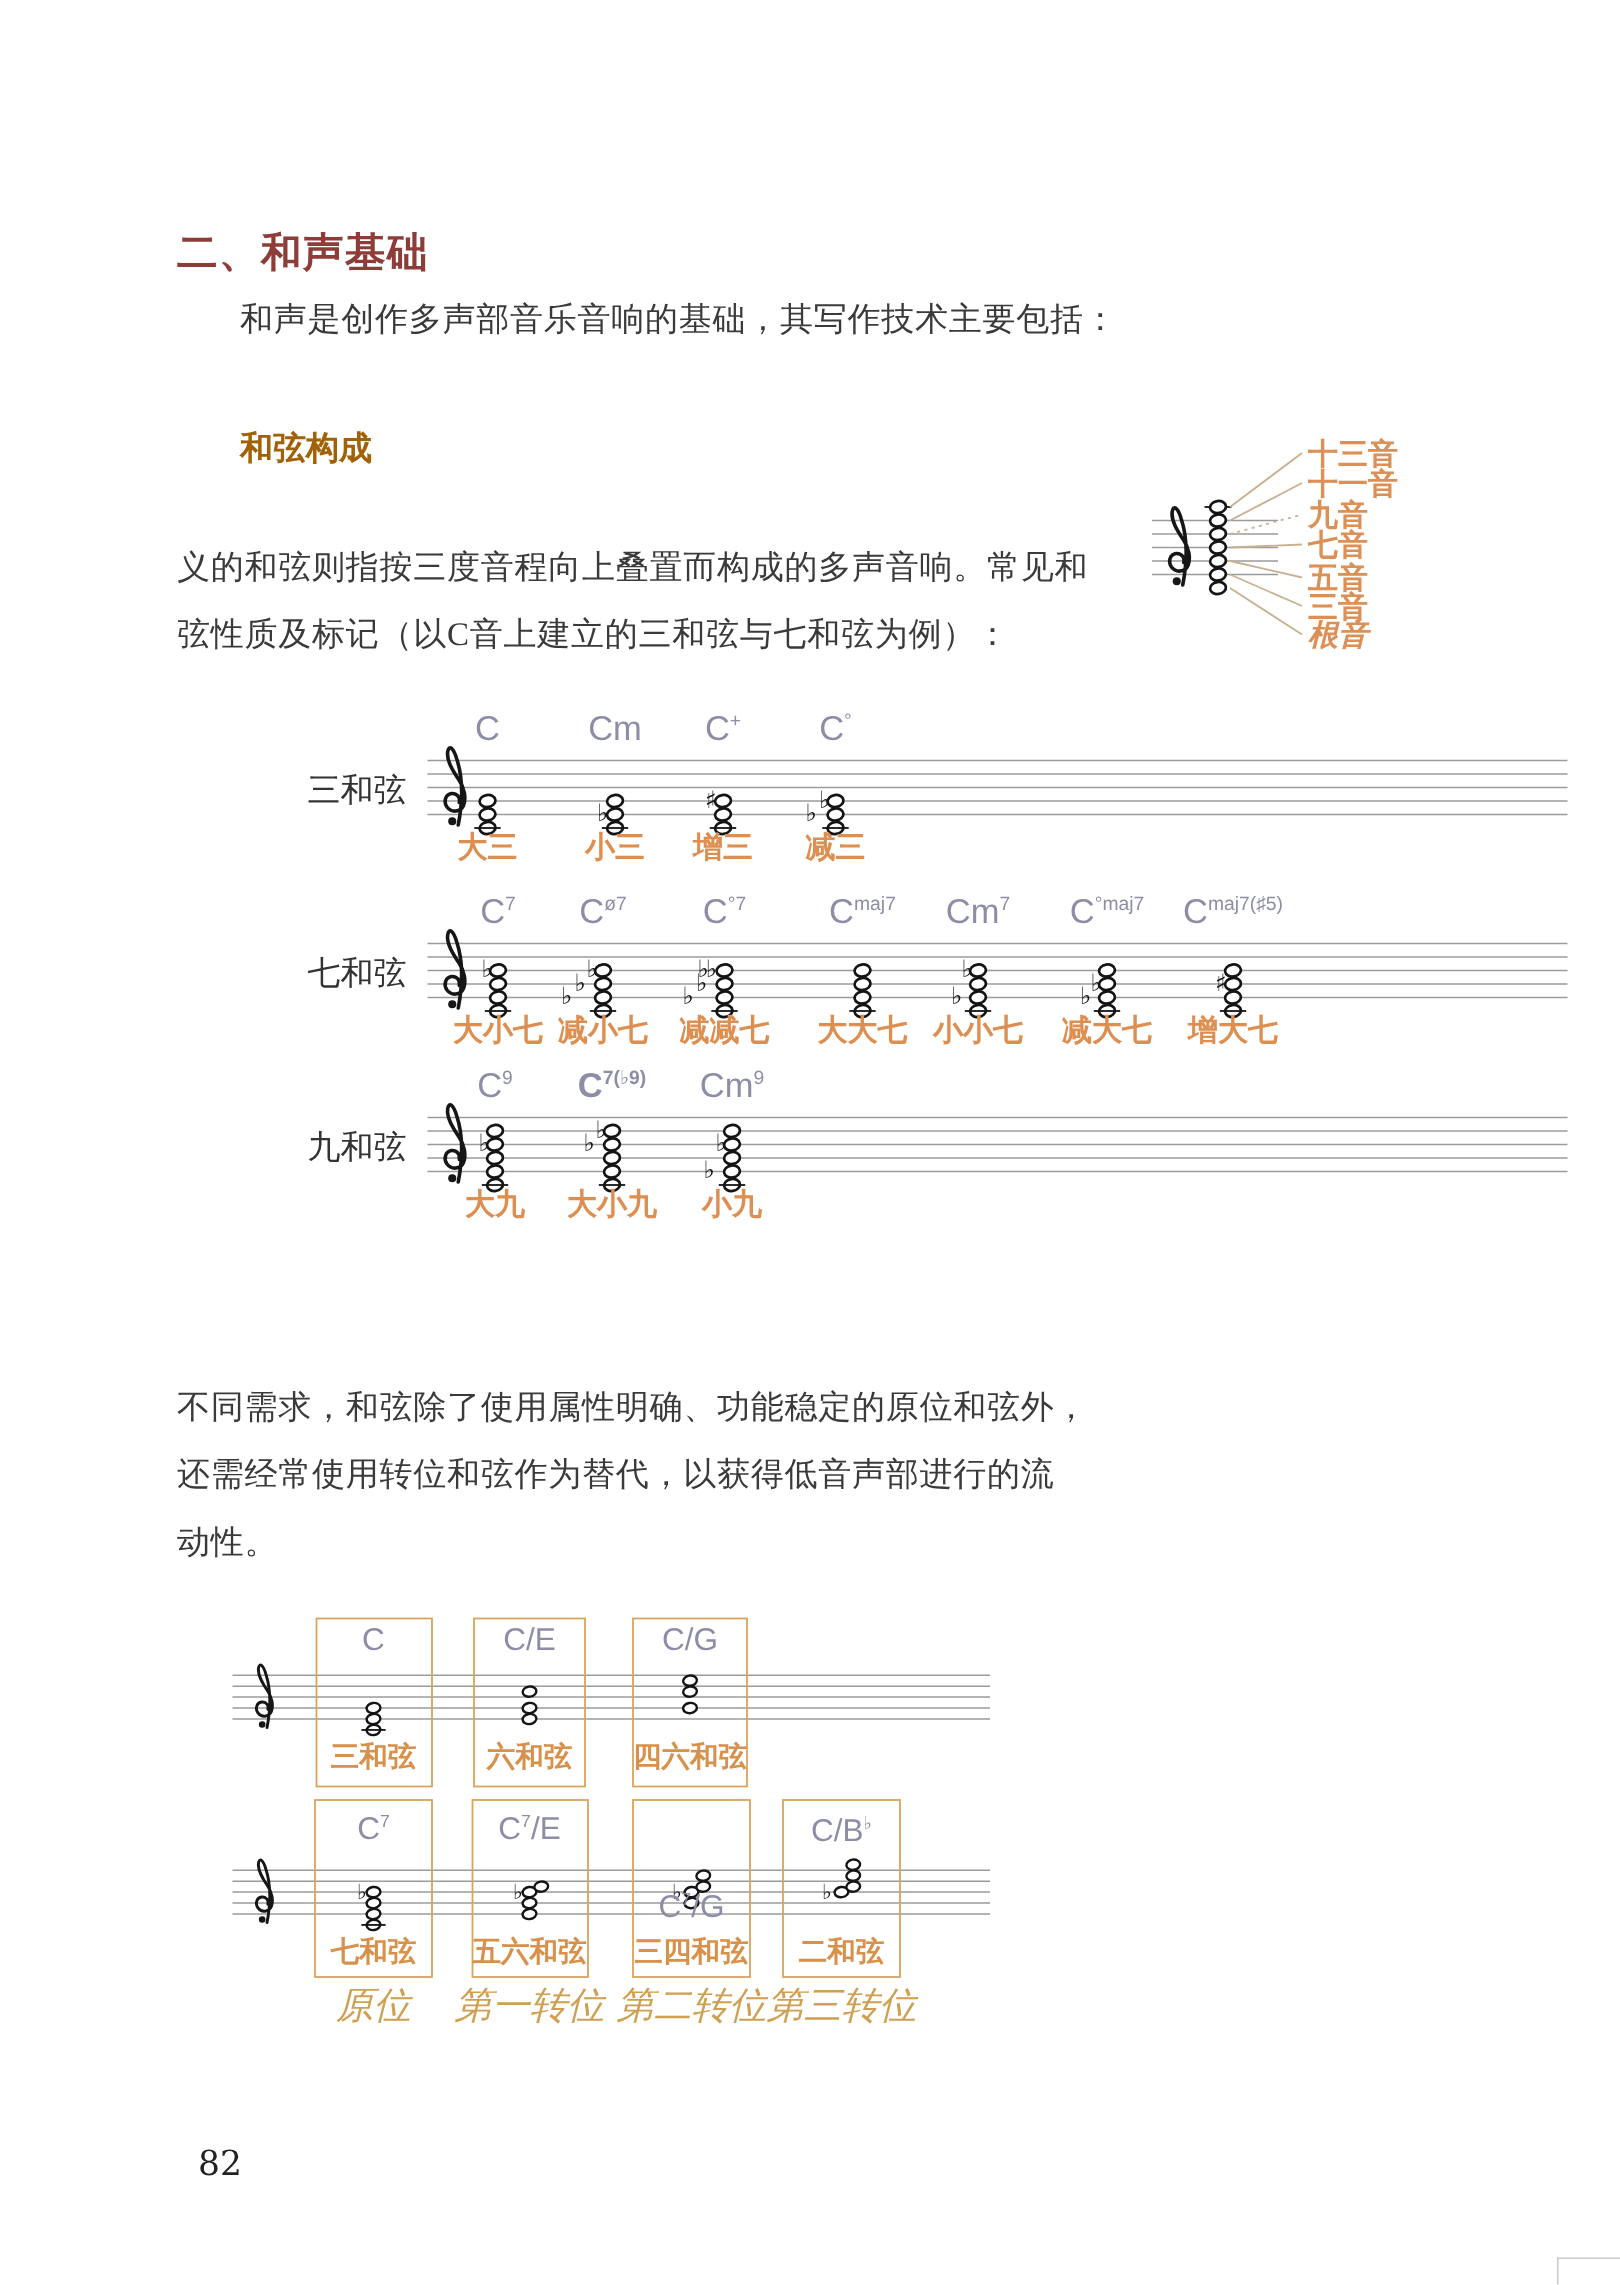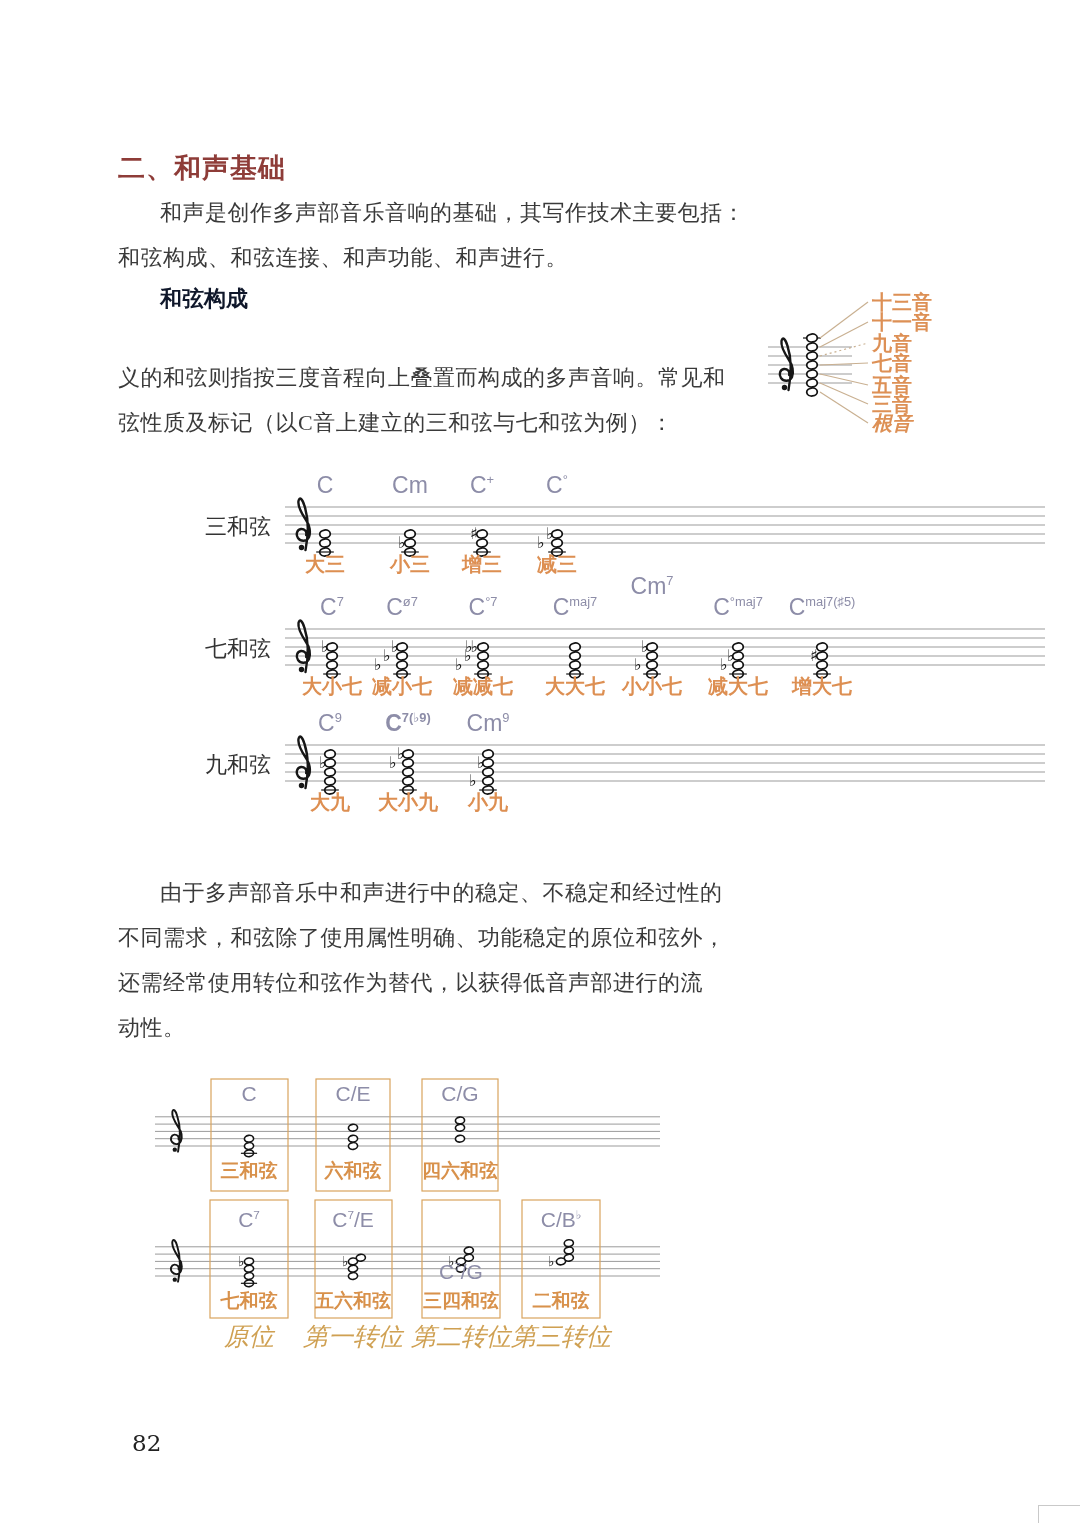--- a/index.html
+++ b/index.html
@@ -2,21 +2,21 @@
 <html><head>
 <meta charset="utf-8">
 <style>
   html,body{margin:0;padding:0;background:#fff;}
   .page{position:relative;width:1080px;height:1523px;background:#ffffff;overflow:hidden;
         font-family:"Liberation Serif","DejaVu Serif",serif;}
   .abs{position:absolute;white-space:nowrap;}
   #notation{position:absolute;left:0;top:0;}
   .h1{font-size:27px;font-weight:bold;color:#8e3c38;letter-spacing:1px;}
   .body{font-size:22px;color:#3a3a3a;letter-spacing:0.5px;}
-  .sub{font-size:22px;font-weight:bold;color:#0f172a;}
+  .sub{font-size:22px;font-weight:bold;color:#a16207;}
   .rowlabel{font-size:22px;color:#333;}
   .chord-sym{font-family:"Liberation Sans","DejaVu Sans",sans-serif;color:#8d8da8;
              transform:translateX(-50%);font-size:23px;}
   .chord-sym.small{font-size:21px;}
   .chord-sym sup{font-size:0.56em;letter-spacing:0;}
   .qual{font-size:20px;font-weight:bold;color:#dd8f52;transform:translateX(-50%);}
   .toneLabel{font-size:20px;font-weight:bold;color:#dd9055;}
   .boxlabel{font-size:19px;font-weight:bold;color:#d8914b;transform:translateX(-50%);}
   .poslabel{font-size:25px;font-style:italic;font-family:"DejaVu Serif",serif;color:#cfa052;
             transform:translateX(-50%);}
@@ -224,28 +224,26 @@
         <ellipse cx="568.82" cy="1257.75" rx="4.6" ry="3.4" fill="#fff" stroke="#141414" stroke-width="1.6" transform="rotate(-8 568.82 1257.75)"></ellipse>
         <ellipse cx="568.82" cy="1250.45" rx="4.6" ry="3.4" fill="#fff" stroke="#141414" stroke-width="1.6" transform="rotate(-8 568.82 1250.45)"></ellipse>
         <ellipse cx="568.82" cy="1243.15" rx="4.6" ry="3.4" fill="#fff" stroke="#141414" stroke-width="1.6" transform="rotate(-8 568.82 1243.15)"></ellipse>
         <text x="548" y="1265.9" font-size="14" fill="#141414" font-family="&quot;DejaVu Sans&quot;,sans-serif">♭</text>
       </g>
     </svg>
 
   <div class="abs h1" style="left:118px;top:150px">二、和声基础</div>
 
   <div class="abs body" style="left:160px;top:198px">和声是创作多声部音乐音响的基础，其写作技术主要包括：</div>
-  <div class="abs body" style="left:118px;top:243px">和弦构成、和弦连接、和声功能、和声进行。</div>
 
   <div class="abs sub" style="left:160px;top:284px">和弦构成</div>
 
   <div class="abs body" style="left:118px;top:408px">弦性质及标记（以C音上建立的三和弦与七和弦为例）：</div>
   <div class="abs body" style="left:118px;top:363px">义的和弦则指按三度音程向上叠置而构成的多声音响。常见和</div>
 
-  <div class="abs body" style="left:160px;top:878px">由于多声部音乐中和声进行中的稳定、不稳定和经过性的</div>
   <div class="abs body" style="left:118px;top:923px">不同需求，和弦除了使用属性明确、功能稳定的原位和弦外，</div>
   <div class="abs body" style="left:118px;top:968px">还需经常使用转位和弦作为替代，以获得低音声部进行的流</div>
   <div class="abs body" style="left:118px;top:1013px">动性。</div>
 
   <div id="labels">
       <div class="abs toneLabel" style="left: 872px; top: 289px;">十三音</div>
       <div class="abs toneLabel" style="left: 872px; top: 309px;">十一音</div>
       <div class="abs toneLabel" style="left: 872px; top: 330px;">九音</div>
       <div class="abs toneLabel" style="left: 872px; top: 350px;">七音</div>
       <div class="abs toneLabel" style="left: 872px; top: 372px;">五音</div>
@@ -262,21 +260,21 @@
       <div class="abs qual" style="left: 557px; top: 551px;">减三</div>
       <div class="abs rowlabel" style="left: 205px; top: 634px;">七和弦</div>
       <div class="abs chord-sym" style="left: 332px; top: 594px;"><span>C</span><sup>7</sup></div>
       <div class="abs qual" style="left: 332px; top: 673px;">大小七</div>
       <div class="abs chord-sym" style="left: 402px; top: 594px;"><span>C</span><sup>ø7</sup></div>
       <div class="abs qual" style="left: 402px; top: 673px;">减小七</div>
       <div class="abs chord-sym" style="left: 483px; top: 594px;"><span>C</span><sup>°7</sup></div>
       <div class="abs qual" style="left: 483px; top: 673px;">减减七</div>
       <div class="abs chord-sym" style="left: 575px; top: 594px;"><span>C</span><sup>maj7</sup></div>
       <div class="abs qual" style="left: 575px; top: 673px;">大大七</div>
-      <div class="abs chord-sym" style="left: 652px; top: 573px;"><span>Cm</span><sup>7</sup></div>
+      <div class="abs chord-sym" style="left: 652px; top: 594px;"><span>Cm</span><sup>7</sup></div>
       <div class="abs qual" style="left: 652px; top: 673px;">小小七</div>
       <div class="abs chord-sym" style="left: 738px; top: 594px;"><span>C</span><sup>°maj7</sup></div>
       <div class="abs qual" style="left: 738px; top: 673px;">减大七</div>
       <div class="abs chord-sym" style="left: 822px; top: 594px;"><span>C</span><sup>maj7(♯5)</sup></div>
       <div class="abs qual" style="left: 822px; top: 673px;">增大七</div>
       <div class="abs rowlabel" style="left: 205px; top: 750px;">九和弦</div>
       <div class="abs chord-sym" style="left: 330px; top: 710px;"><span>C</span><sup>9</sup></div>
       <div class="abs qual" style="left: 330px; top: 789px;">大九</div>
       <div class="abs chord-sym" style="left: 408px; top: 710px; font-weight: bold;"><span>C</span><sup>7(♭9)</sup></div>
       <div class="abs qual" style="left: 408px; top: 789px;">大小九</div>

